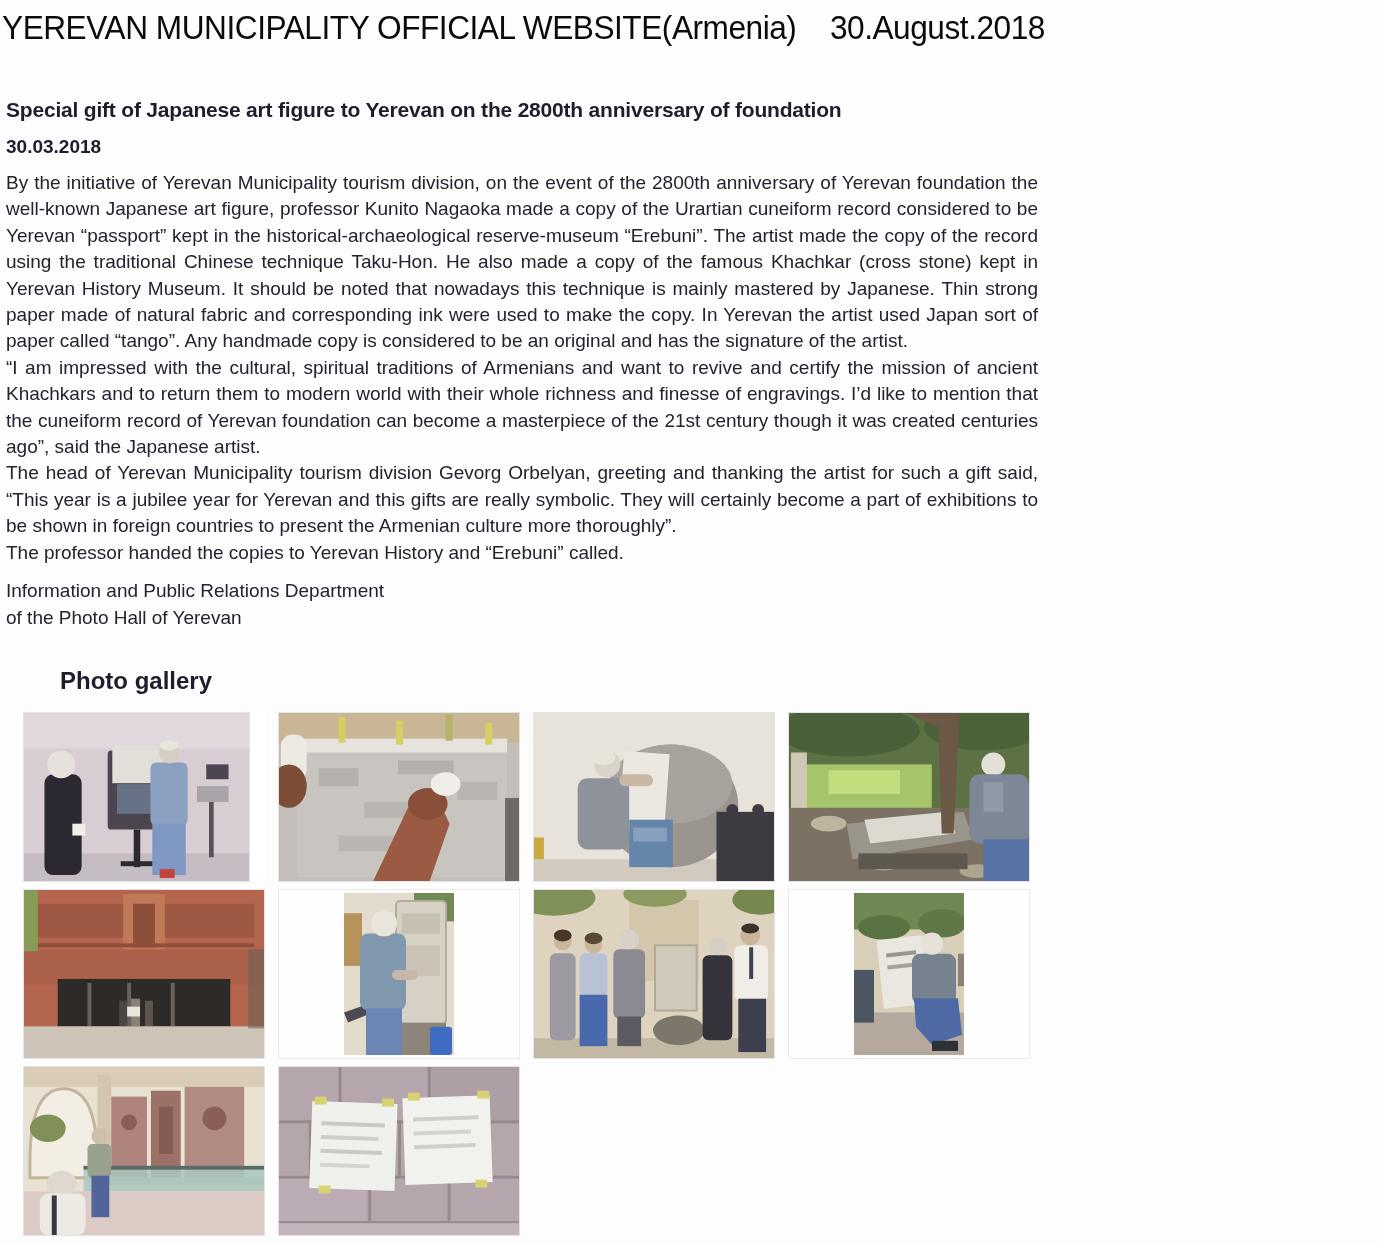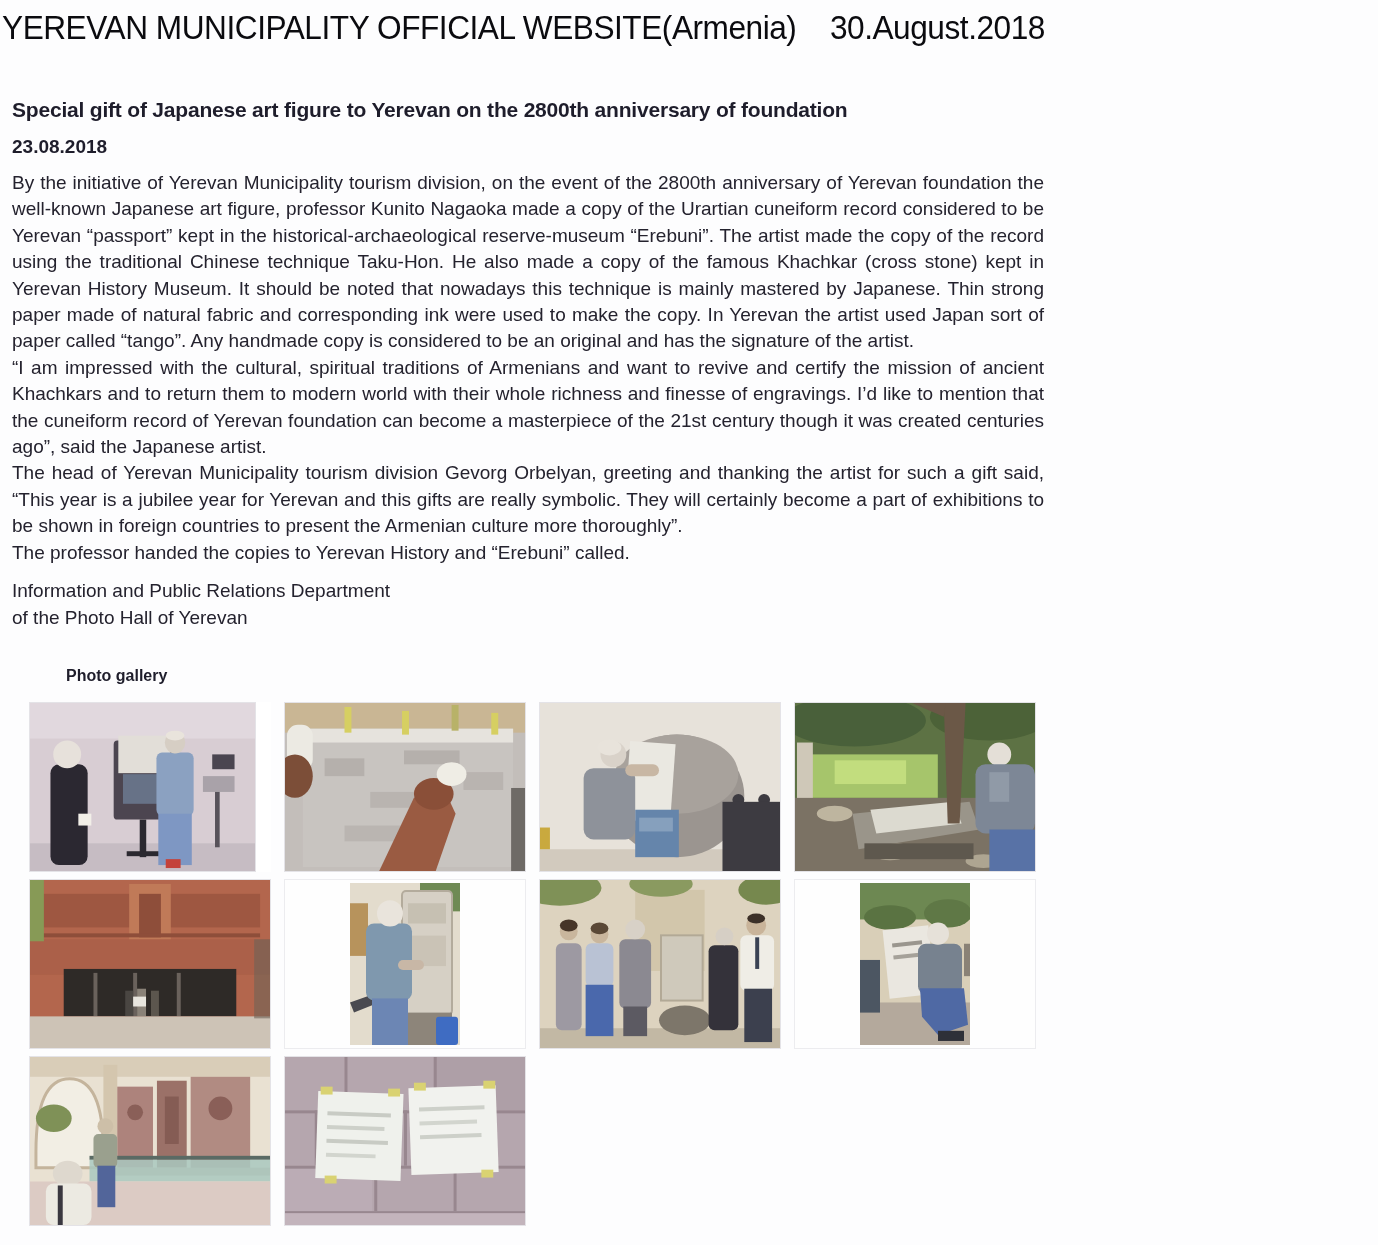--- a/index.html
+++ b/index.html
@@ -4,28 +4,28 @@
 <style>
   html,body{margin:0;padding:0;background:#ffffff;}
   .page{position:relative;width:1378px;height:1245px;background:#fdfdfe;overflow:hidden;
         font-family:"Liberation Sans",sans-serif;color:#24222e;}
   
   .site-header{position:absolute;left:2px;top:8px;display:flex;align-items:baseline;gap:36px;
 
         transform:scaleX(0.93);transform-origin:0 0;
         font-size:34px;font-weight:400;color:#0b0b0f;letter-spacing:-0.5px;white-space:nowrap;}
   
-  .content{position:absolute;left:12px;top:0;width:1032px;}
+  .content{position:absolute;left:6px;top:0;width:1032px;}
   .article-title{margin:98px 0 0 0;font-size:21px;font-weight:700;color:#1e1d2b;letter-spacing:-0.2px;}
   .article-date{margin:14px 0 0 0;font-size:19px;font-weight:700;color:#1e1d2b;}
   .body-text{margin:12px 0 12px 0;font-size:19px;line-height:26.4px;text-align:justify;color:#24222e;}
   .body-text p{margin:0;}
   .credit{margin:0;font-size:19px;line-height:26.4px;color:#24222e;}
   
-  .gallery-title{margin:36px 0 0 54px;font-size:16px;font-weight:700;color:#1e1d2b;}
+  .gallery-title{margin:36px 0 0 54px;font-size:24px;font-weight:700;color:#1e1d2b;}
   .gallery{margin:17px 0 0 17px;display:grid;grid-template-columns:repeat(4,242px);
            grid-auto-rows:170px;column-gap:13px;row-gap:7px;}
   .cell{position:relative;background:#fff;}
   .ph{position:relative;width:100%;height:100%;border:1px solid #e4e3e7;box-sizing:border-box;overflow:hidden;}
   .ph svg{display:block;width:100%;height:100%;}
   .ph-narrow{width:227px;}
   .cell-white{background:#fefefe;border:1px solid #ececef;box-sizing:border-box;
               display:flex;justify-content:center;align-items:center;}
   .ph-portrait{width:110px;height:162px;border:none;}
 </style>
@@ -34,21 +34,21 @@
 
 <div class="page">
 
   <div class="site-header">
     <span>YEREVAN  MUNICIPALITY OFFICIAL WEBSITE(Armenia)</span>
     <span>30.August.2018</span>
   </div>
 
   <div class="content">
     <h2 class="article-title">Special gift of Japanese art figure to Yerevan on the 2800th anniversary of foundation</h2>
-    <div class="article-date">23.08.2018</div>
+    <div class="article-date">30.03.2018</div>
 
     <div class="body-text">
       <p>By the initiative of Yerevan Municipality tourism division, on the event of the 2800th anniversary of Yerevan foundation the well-known Japanese art figure, professor Kunito Nagaoka made a copy of the Urartian cuneiform record considered to be Yerevan “passport” kept in the historical-archaeological reserve-museum “Erebuni”. The artist made the copy of the record using the traditional Chinese technique Taku-Hon. He also made a copy of the famous Khachkar (cross stone) kept in Yerevan History Museum. It should be noted that nowadays this technique is mainly mastered by Japanese. Thin strong paper made of natural fabric and corresponding ink were used to make the copy. In Yerevan the artist used Japan sort of paper called “tango”. Any handmade copy is considered to be an original and has the signature of the artist.</p>
       <p>“I am impressed with the cultural, spiritual traditions of Armenians and want to revive and certify the mission of ancient Khachkars and to return them to modern world with their whole richness and finesse of engravings. I’d like to mention that the cuneiform record of Yerevan foundation can become a masterpiece of the 21st century though it was created centuries ago”, said the Japanese artist.</p>
       <p>The head of Yerevan Municipality tourism division Gevorg Orbelyan, greeting and thanking the artist for such a gift said, “This year is a jubilee year for Yerevan and this gifts are really symbolic. They will certainly become a part of exhibitions to be shown in foreign countries to present the Armenian culture more thoroughly”.</p>
       <p>The professor handed the copies to Yerevan History and “Erebuni” called.</p>
     </div>
 
     <div class="credit">
       <div>Information and Public Relations Department</div>

